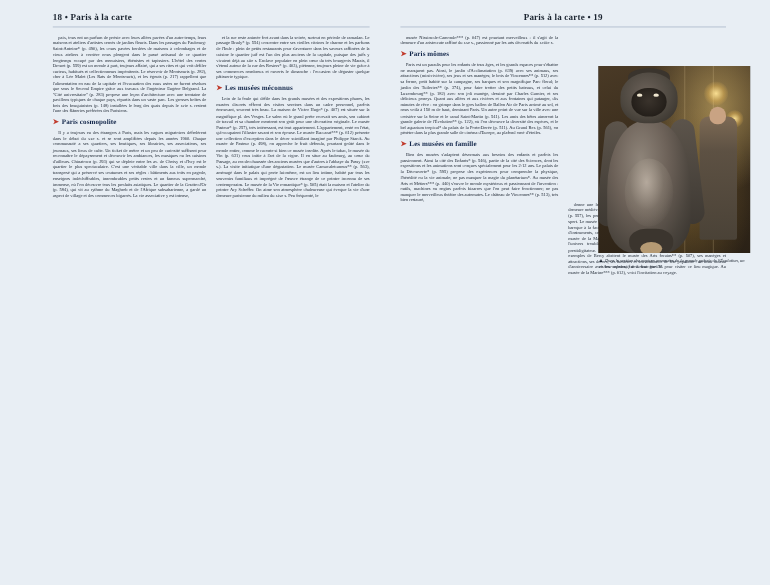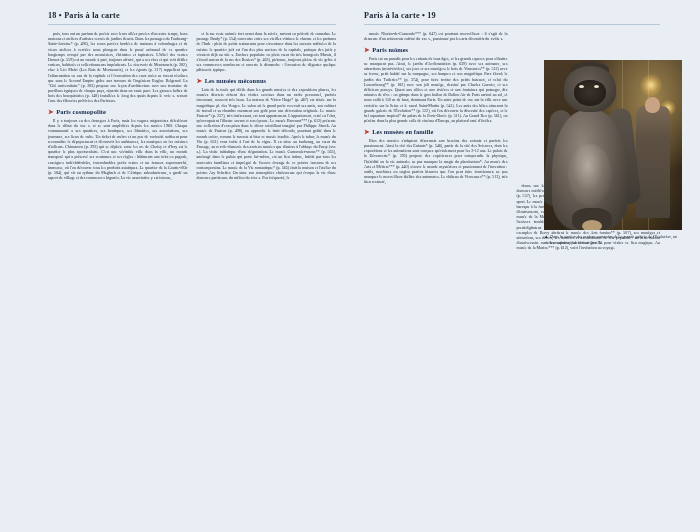--- a/index.html
+++ b/index.html
@@ -15,21 +15,21 @@
   .page{position:relative;height:376px;box-sizing:border-box;}
   .page-left{width:350px;padding:10px 14px 8px 48px;}
   .page-right{width:350px;padding:10px 40px 8px 14px;}
 
   
   .runhead{
     font-size:8.2px;font-weight:bold;letter-spacing:.2px;
     color:#1b2430;height:12px;line-height:12px;
   }
   .runhead.left{text-align:left;}
-  .runhead.right{text-align:left;}
+  .runhead.right{text-align:center;}
   .rule{
     height:1px;background:#b9c6d4;margin-top:2px;margin-bottom:6px;
   }
 
   .cols{
     column-count:2;column-gap:9px;
     font-size:4.05px;line-height:1.285;
     text-align:justify;
     hyphens:auto;
     -webkit-hyphens:auto;

